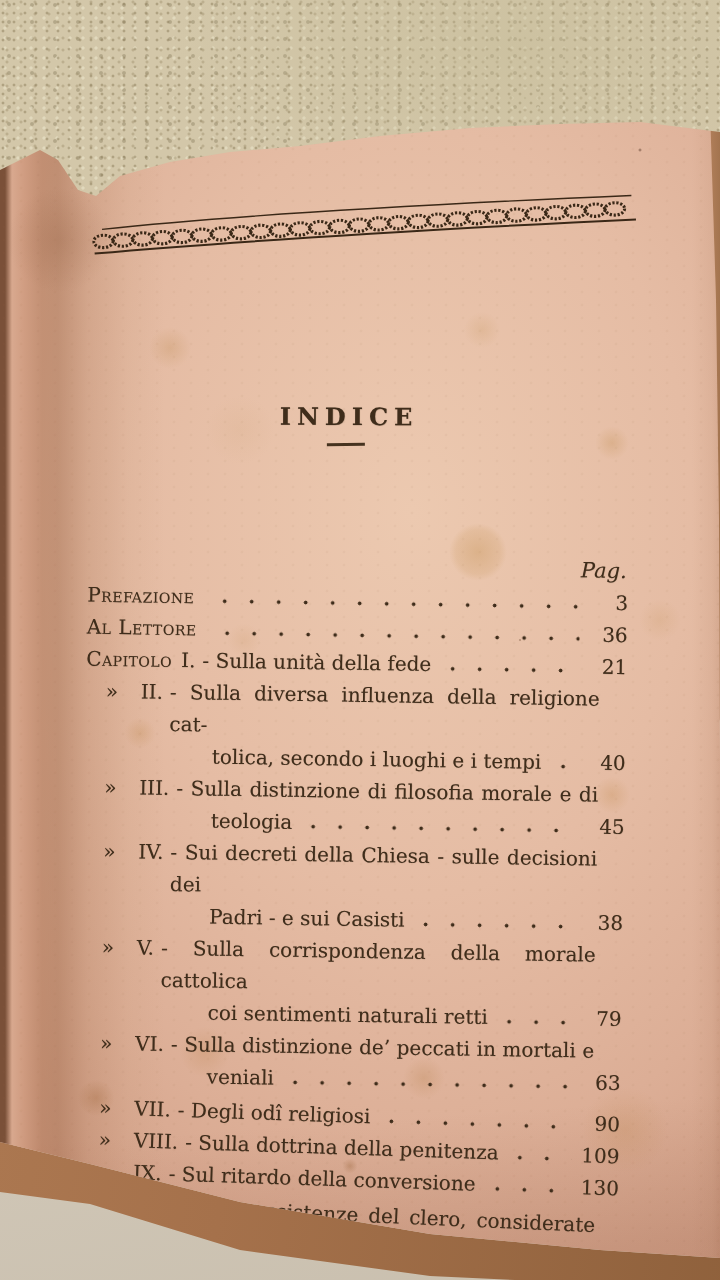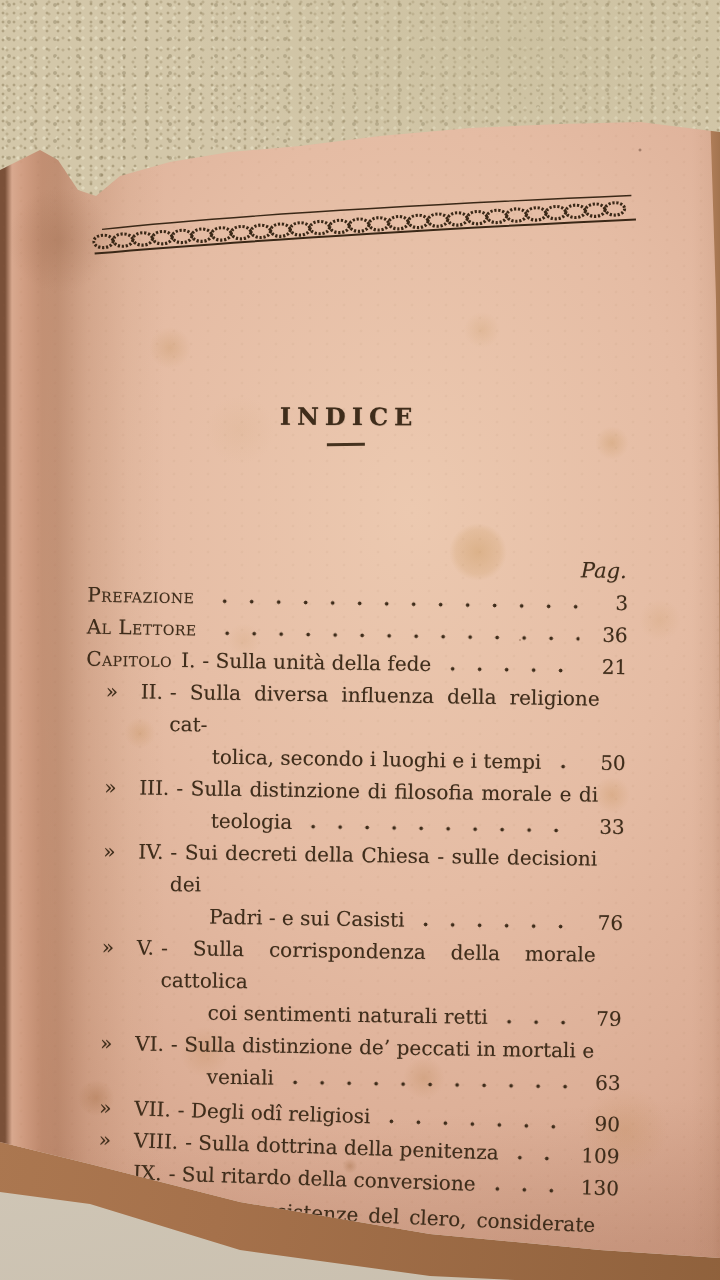--- a/index.html
+++ b/index.html
@@ -214,51 +214,51 @@
     <div class="row r1">
       <span class="label q">»</span>
       <span class="numeral">II.</span>
       <span class="t t1 just">- Sulla diversa influenza della religione cat-</span>
 
     </div>
     <div class="row r2">
       <span class="indent"></span>
       <span class="t t2">tolica, secondo i luoghi e i tempi</span>
       <span class="leader"></span>
-      <span class="pnum">50</span>
+      <span class="pnum">40</span>
     </div>
   </div>
 
   <div class="entry">
     <div class="row r1">
       <span class="label q">»</span>
       <span class="numeral">III.</span>
       <span class="t t1 just">- Sulla distinzione di filosofia morale e di</span>
 
     </div>
     <div class="row r2">
       <span class="indent"></span>
       <span class="t t2">teologia</span>
       <span class="leader"></span>
-      <span class="pnum">33</span>
+      <span class="pnum">45</span>
     </div>
   </div>
 
   <div class="entry">
     <div class="row r1">
       <span class="label q">»</span>
       <span class="numeral">IV.</span>
       <span class="t t1 just">- Sui decreti della Chiesa - sulle decisioni dei</span>
 
     </div>
     <div class="row r2">
       <span class="indent"></span>
       <span class="t t2">Padri - e sui Casisti</span>
       <span class="leader"></span>
-      <span class="pnum">76</span>
+      <span class="pnum">38</span>
     </div>
   </div>
 
   <div class="entry">
     <div class="row r1">
       <span class="label q">»</span>
       <span class="numeral">V.</span>
       <span class="t t1 just">- Sulla corrispondenza della morale cattolica</span>
 
     </div>

